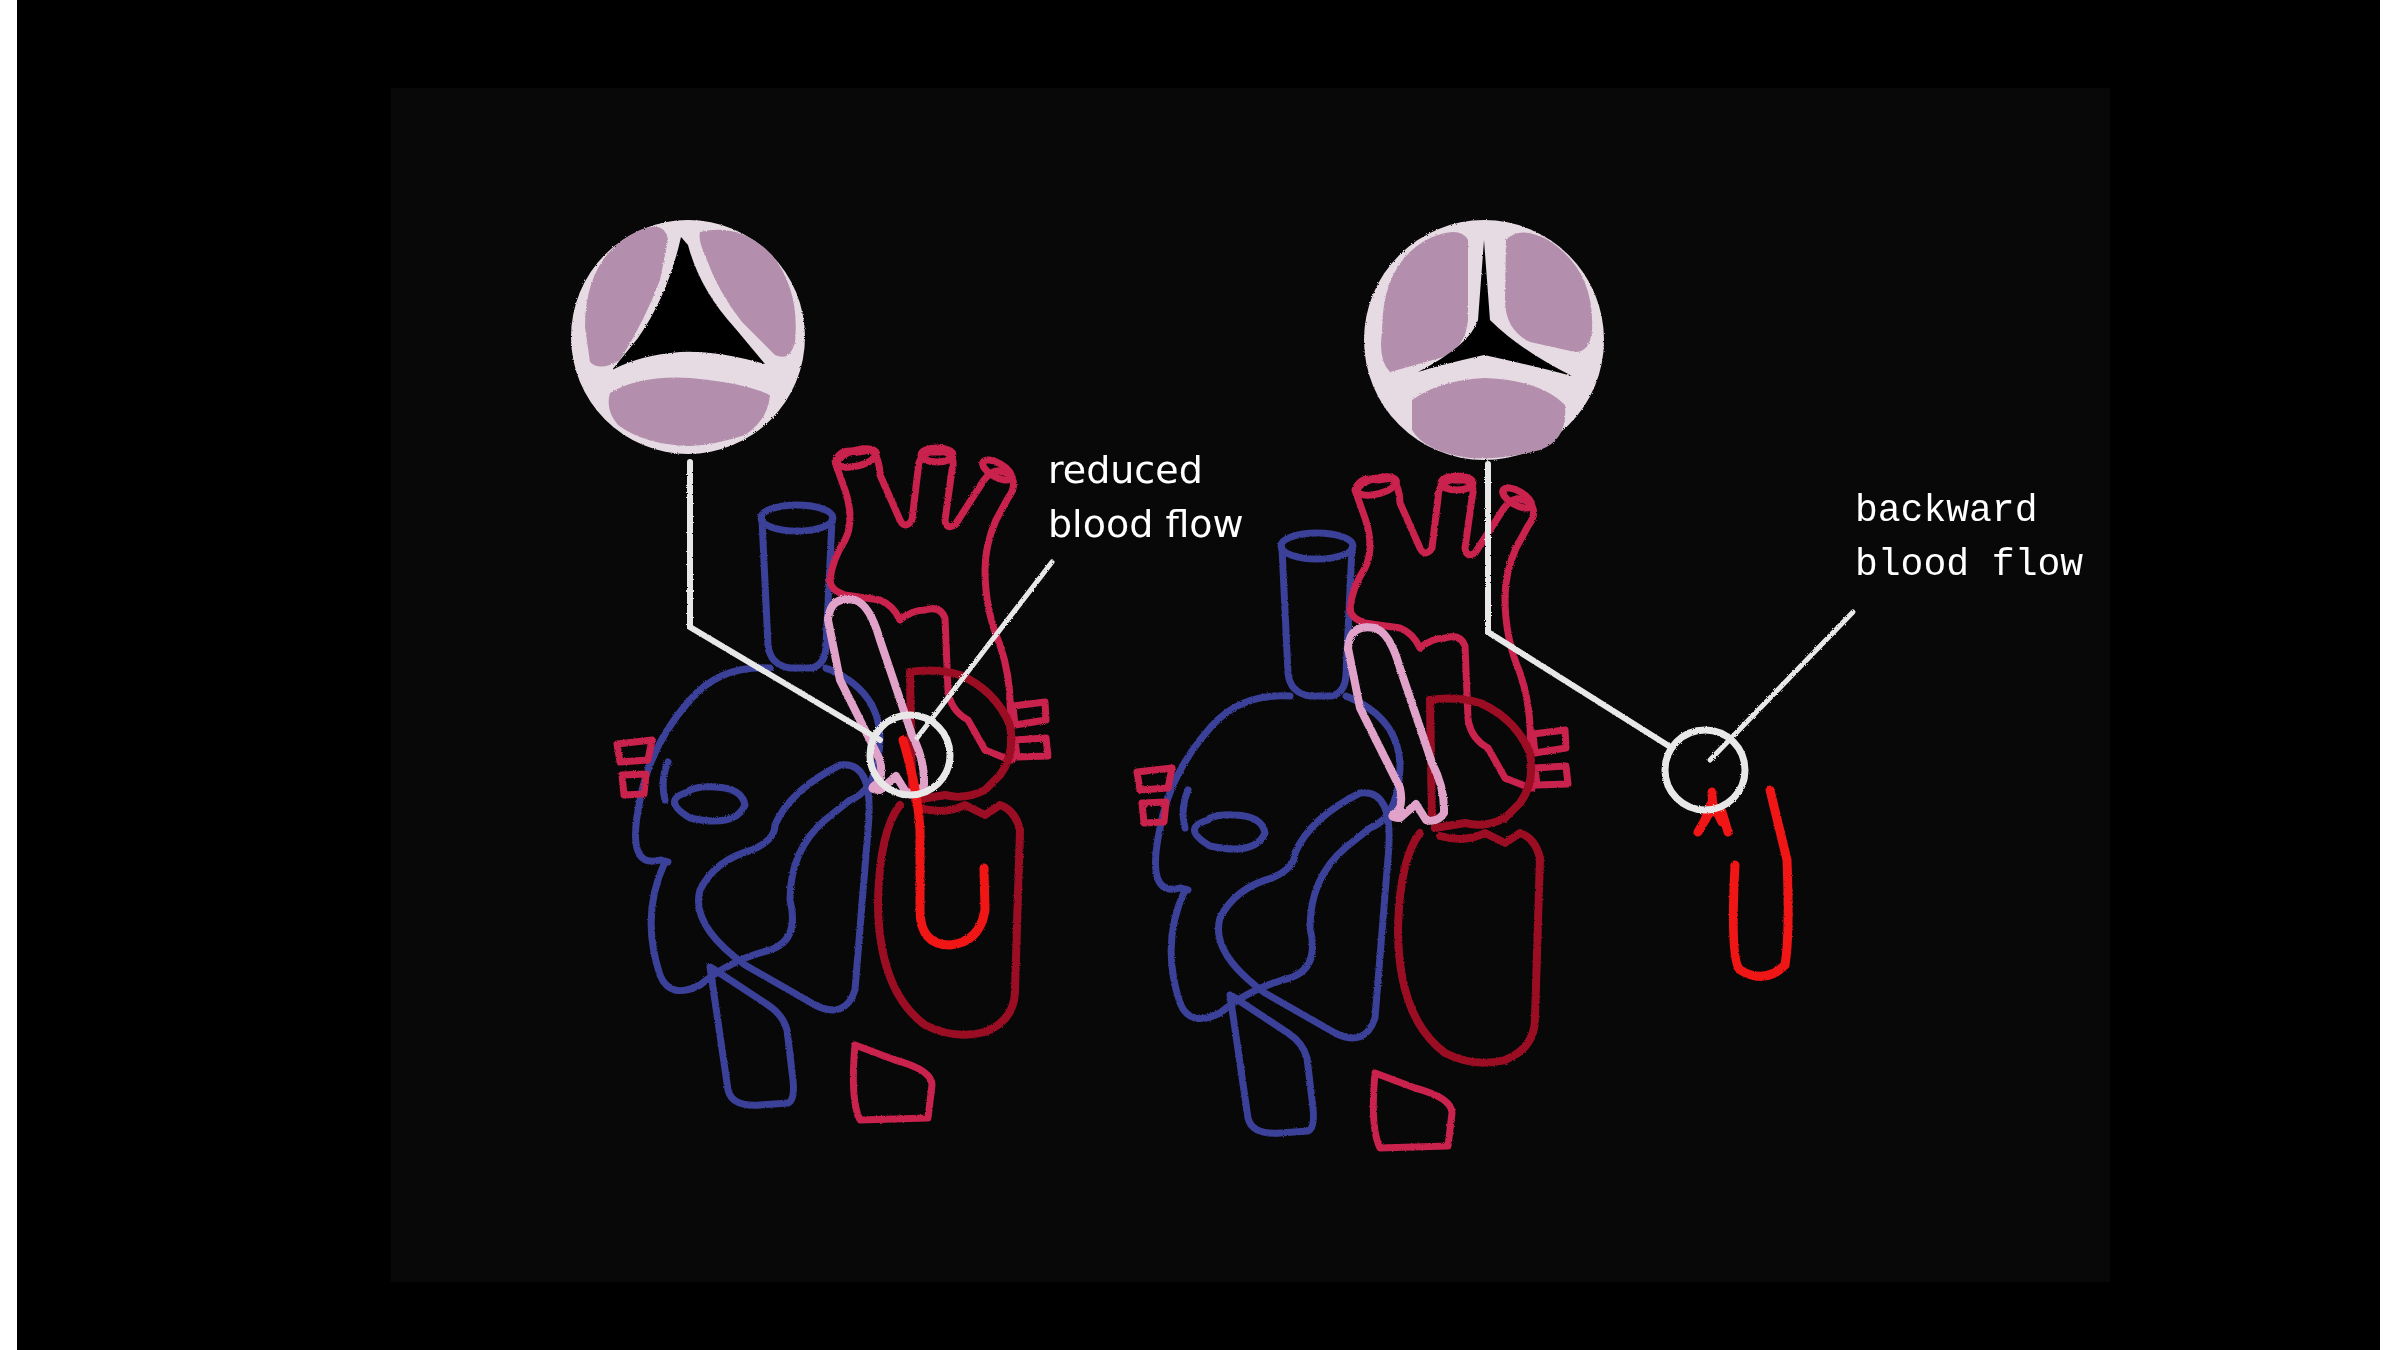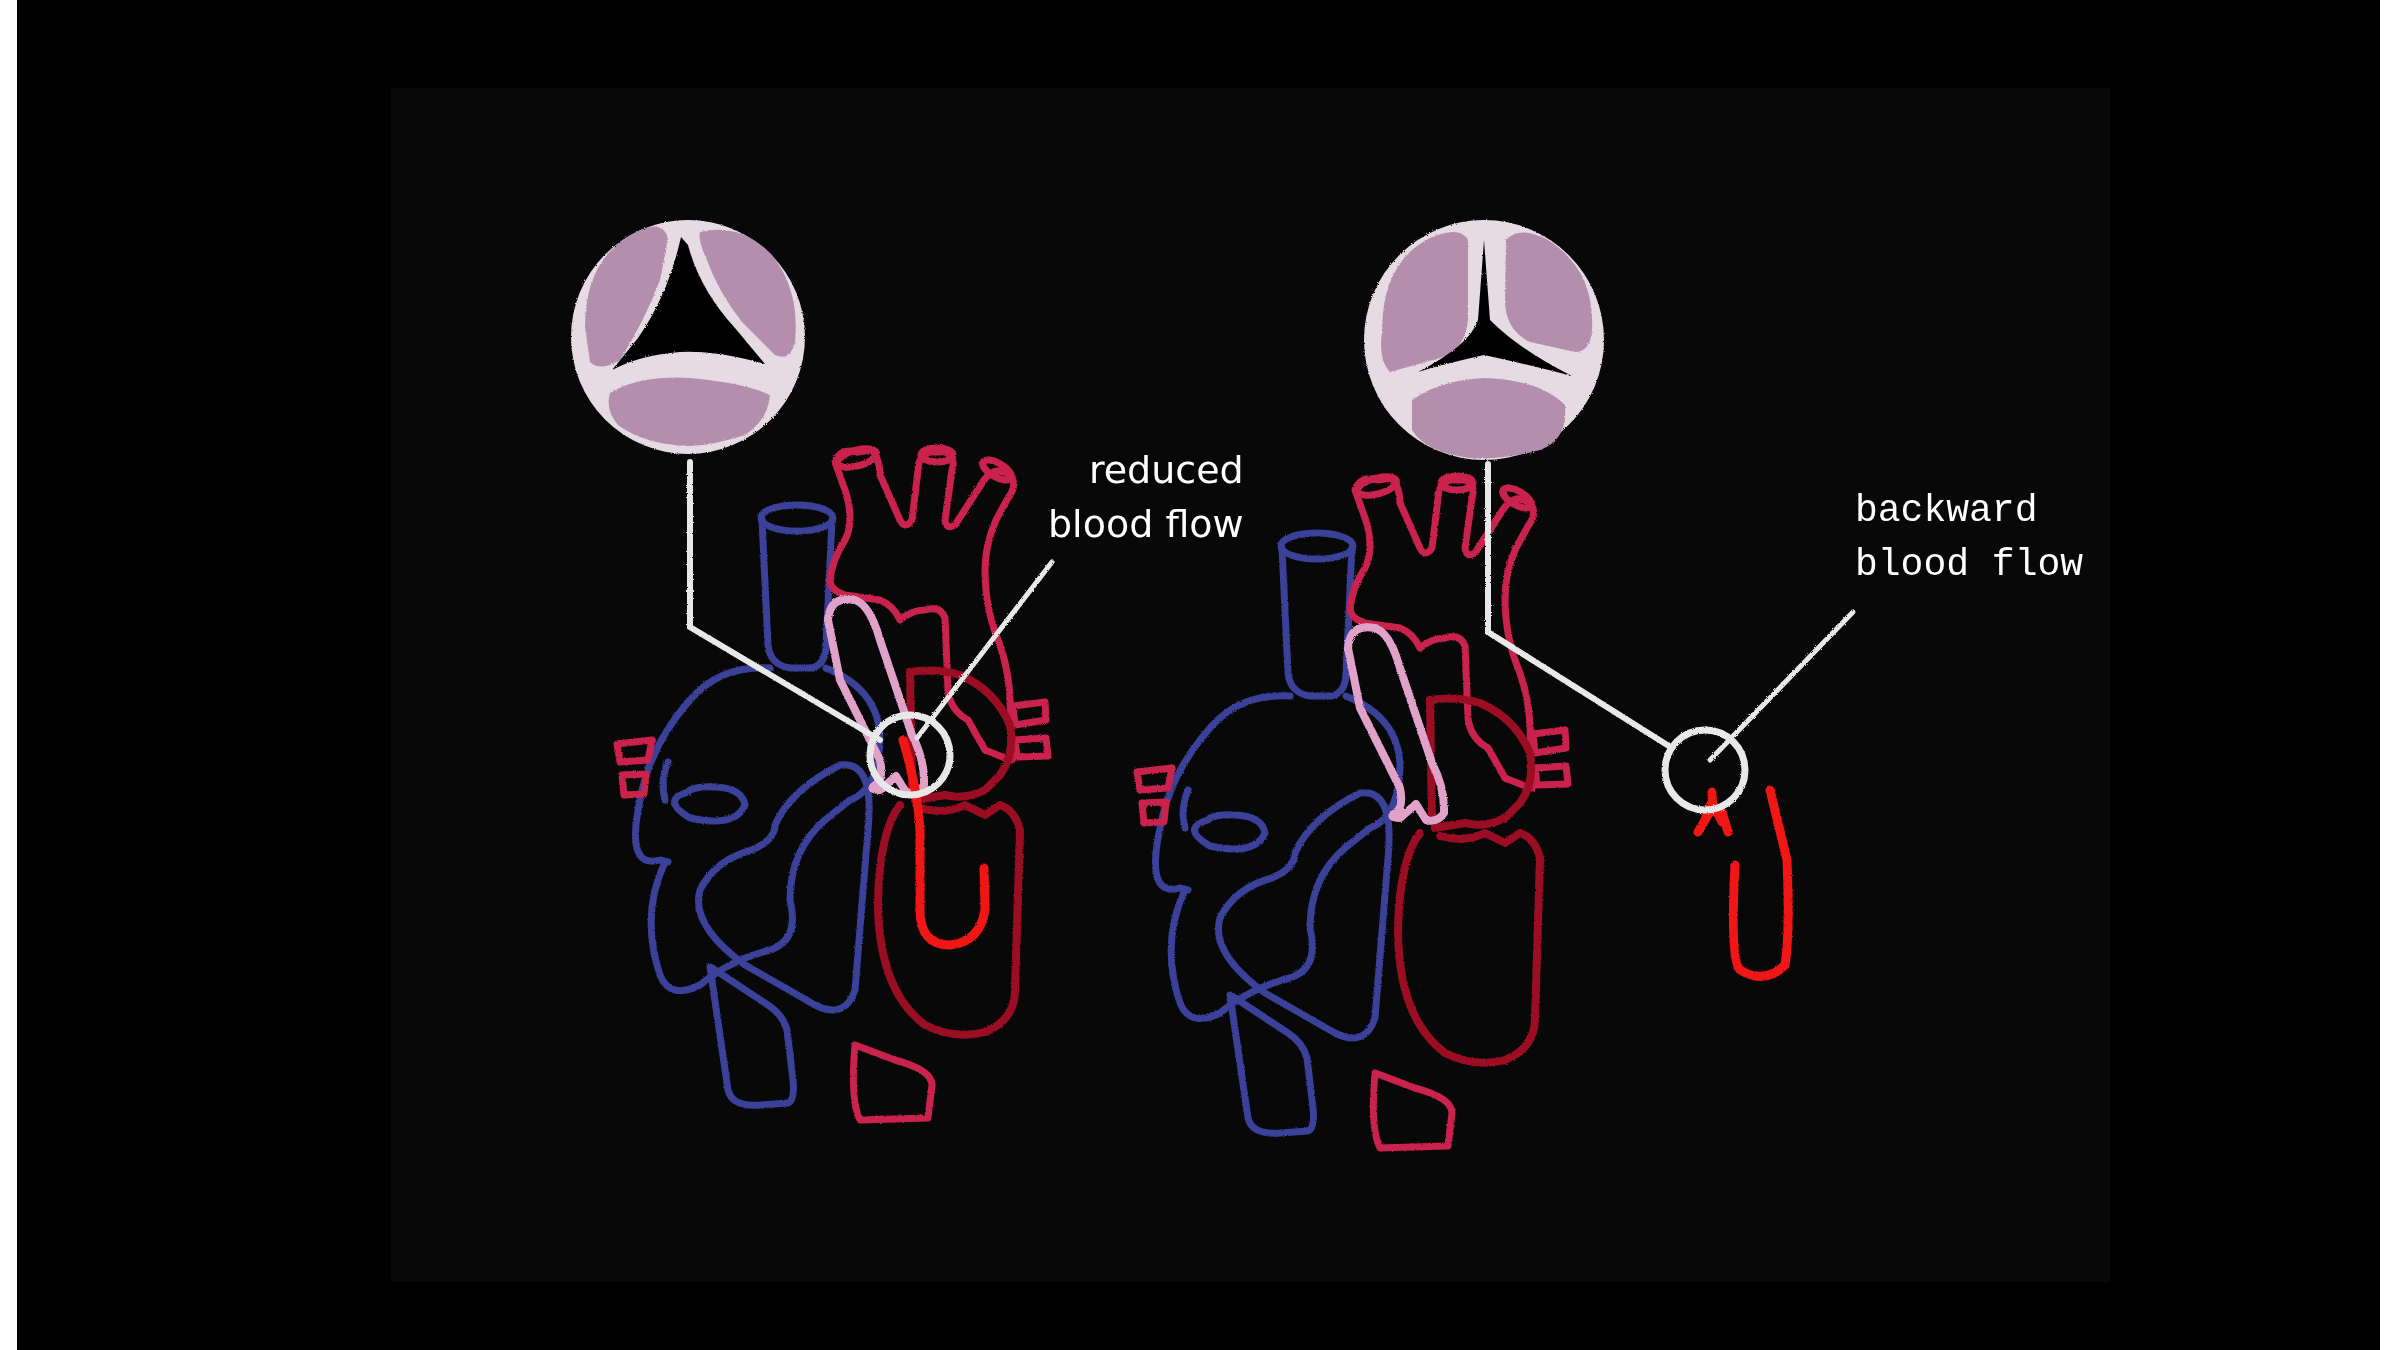--- a/index.html
+++ b/index.html
@@ -110,21 +110,21 @@
     <circle cx="910" cy="755" r="40" stroke-width="7"></circle>
   </g>
 
   <g fill="none" stroke="#e8e8e8" stroke-linecap="round" filter="url(#chalk)">
     <path d="M1488,464 L1488,632 L1672,748" stroke-width="6"></path>
     <path d="M1853,612 L1710,760" stroke-width="5"></path>
     <circle cx="1705" cy="770" r="40" stroke-width="7"></circle>
   </g>
 </svg>
 
-<div class="label" style="left:1048px; top:443px;text-align:right;">
+<div class="label" style="left:1048px; top:443px;">
   <span>reduced</span>
   <span>blood flow</span>
 </div>
 
 <div class="label" style="left:1855px; top:484px;font-family:Liberation Mono, monospace;">
   <span>backward</span>
   <span>blood flow</span>
 </div>
 
 </body></html>

